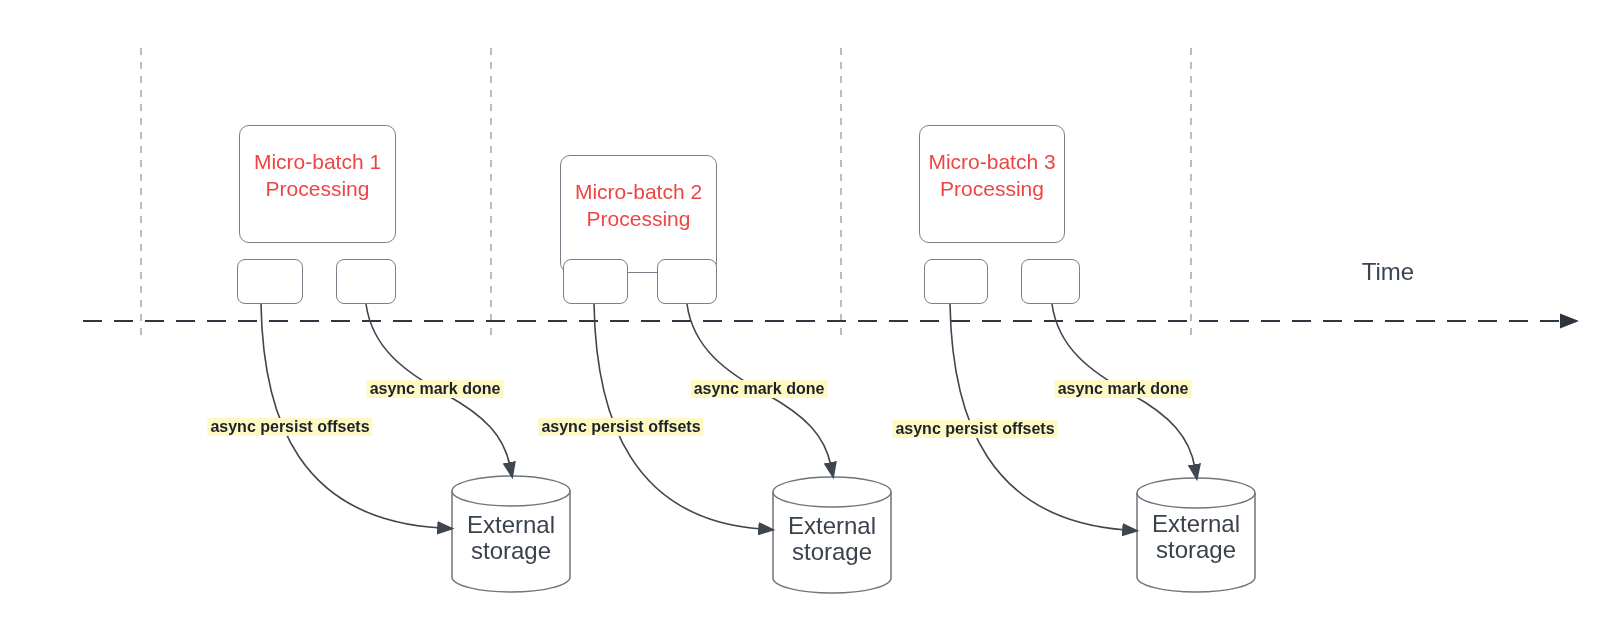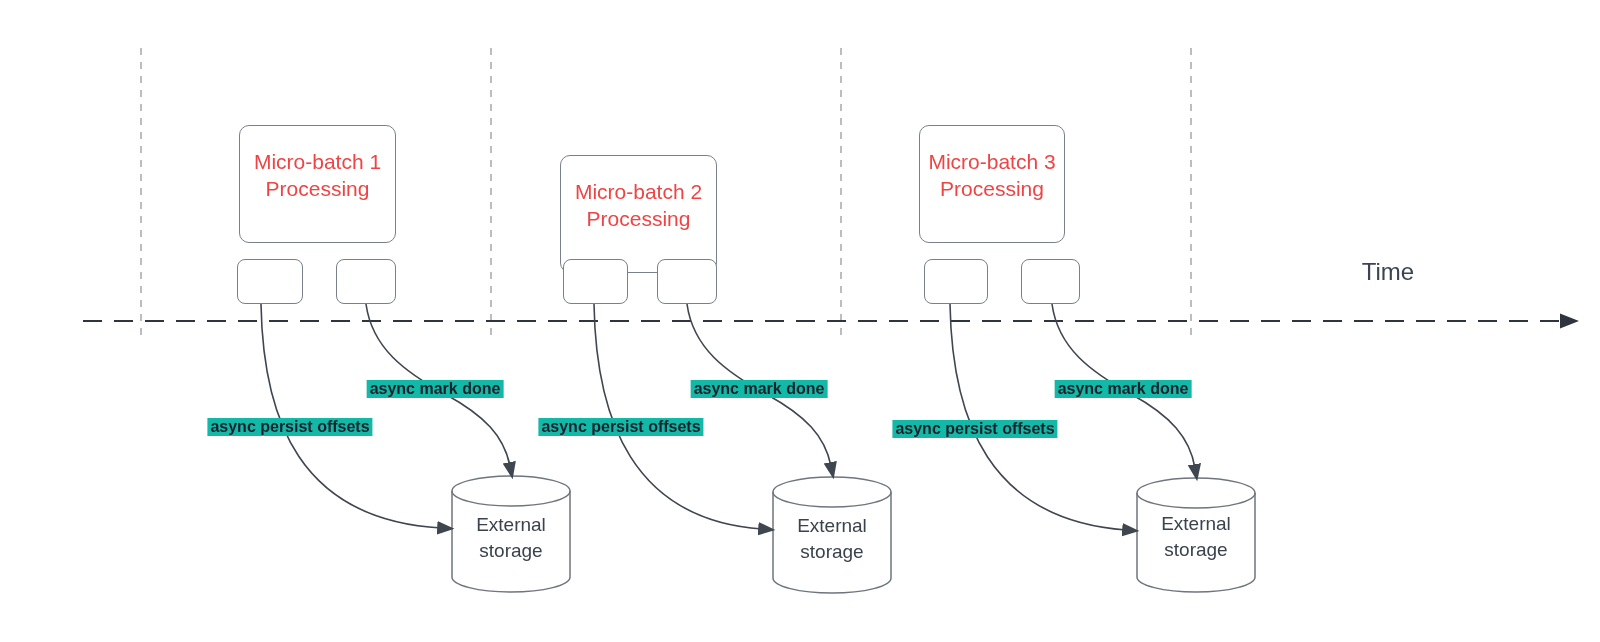--- a/index.html
+++ b/index.html
@@ -13,27 +13,27 @@
     border:1.5px solid #788089; border-radius:10px;
     display:flex; flex-direction:column; align-items:center; justify-content:center;
     padding-bottom:18px; color:#ef4444; font-size:21px; line-height:27px; text-align:center;
   }
   .smallbox {
     position:absolute; box-sizing:border-box; background:#ffffff;
     border:1.5px solid #788089; border-radius:8px;
   }
   .conn-label {
     position:absolute; transform:translateX(-50%);
-    background:#14b8a6; padding:0 3px; white-space:nowrap;
+    background:#fef9c3; padding:0 3px; white-space:nowrap;
     font-size:16px; font-weight:bold; color:#1b222c;
   }
   .cyl-label {
     position:absolute; display:flex; flex-direction:column; align-items:center;
     justify-content:center; padding-top:8px; box-sizing:border-box;
-    font-size:19px; line-height:26px; color:#3a424d; text-align:left;
+    font-size:24px; line-height:26px; color:#3a424d; text-align:left;
   }
   .time-label {
     position:absolute; font-size:24px; color:#3a4551; text-align:center;
   }
 </style>
 </head>
 <body>
 
 <div class="canvas">
 

